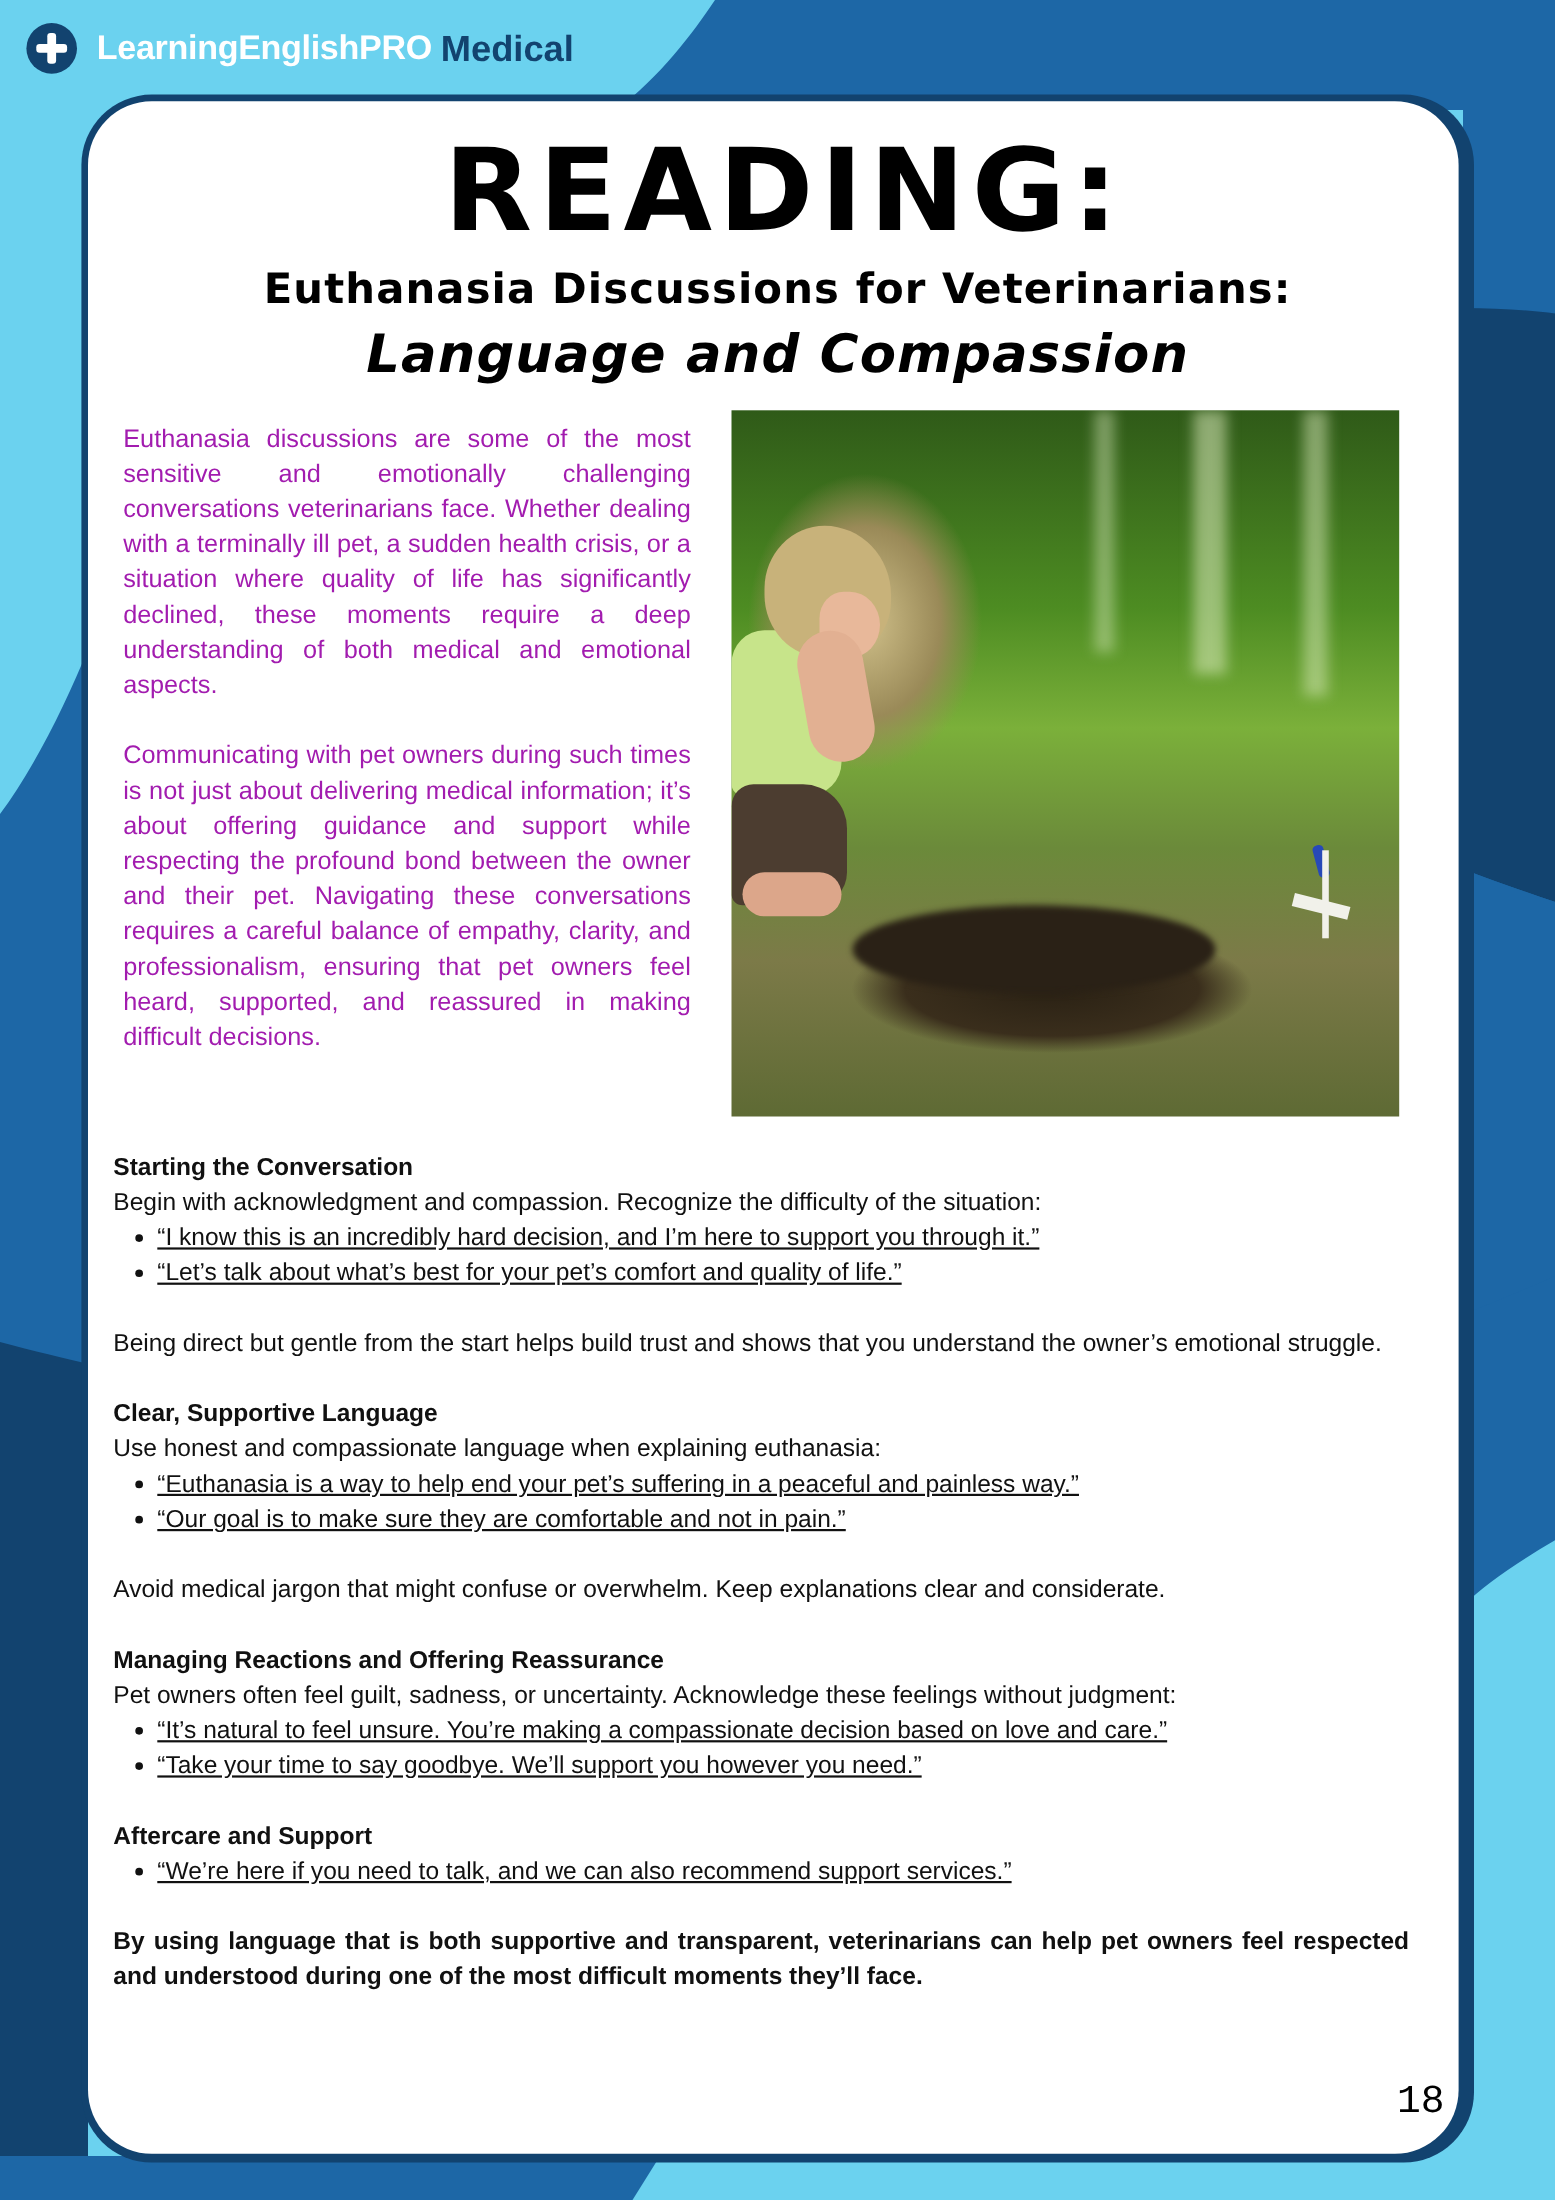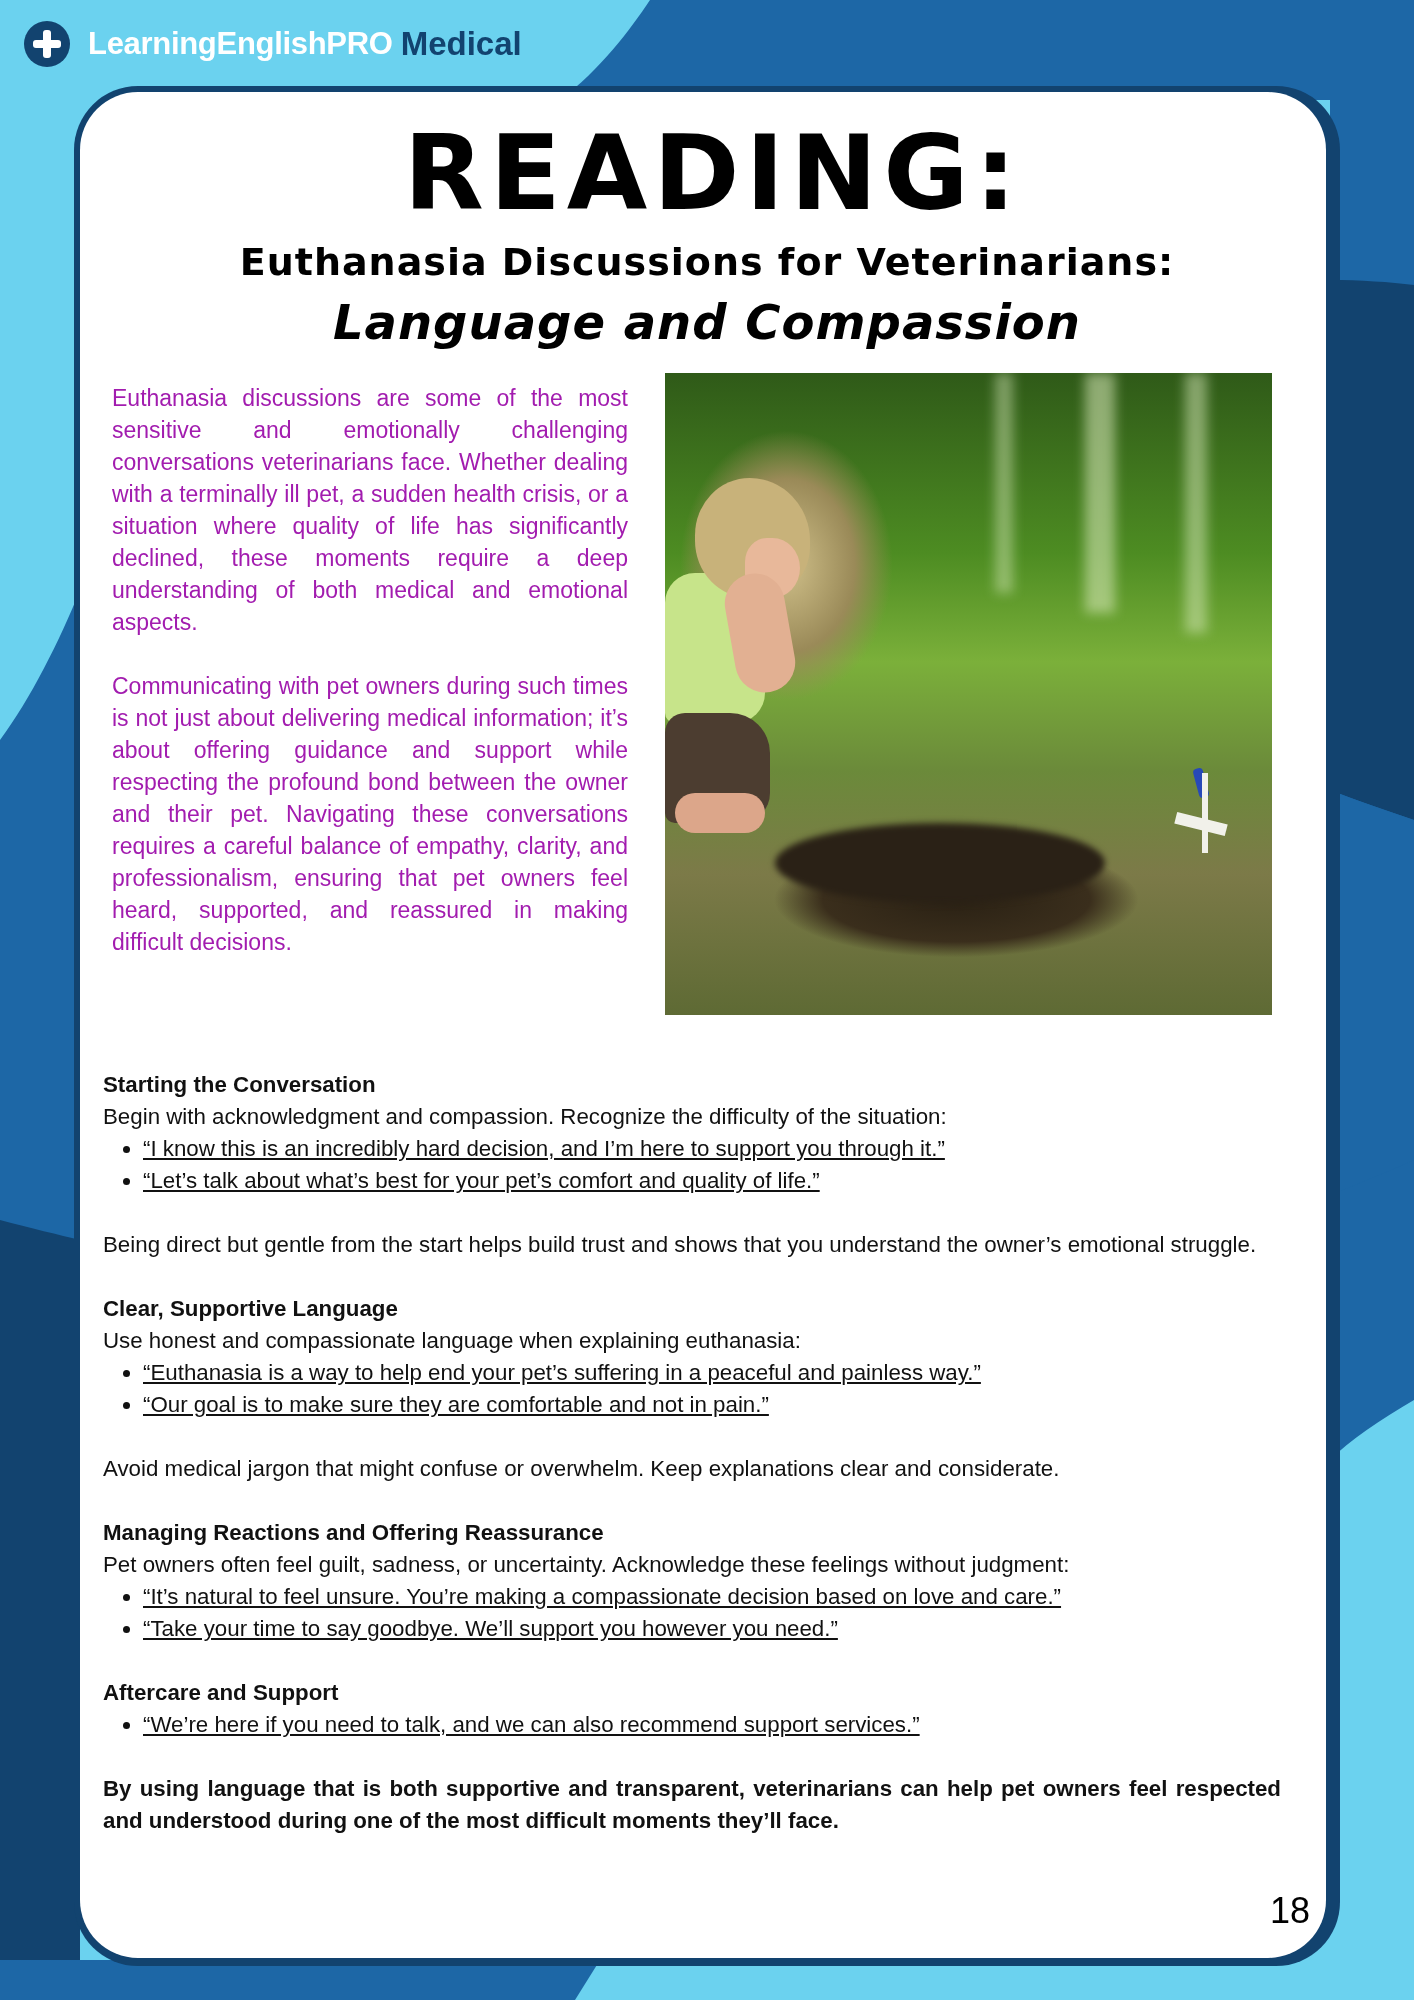--- a/index.html
+++ b/index.html
@@ -70,32 +70,32 @@
   .photo .arm { position:absolute; left:65px; top:200px; width:60px; height:120px; background:#e2b092; border-radius:30px; transform:rotate(-10deg); }
   .photo .shorts { position:absolute; left:0; top:340px; width:105px; height:110px; background:#4c3d30; border-radius:20px 40px 30px 10px; }
   .photo .feet { position:absolute; left:10px; top:420px; width:90px; height:40px; background:#dca68a; border-radius:20px; }
   .photo .hole { position:absolute; left:110px; top:450px; width:330px; height:80px; background:#2a2116; border-radius:50%; filter:blur(3px); }
   .photo .cross-v { position:absolute; left:537px; top:400px; width:6px; height:80px; background:#f1f1ea; }
   .photo .cross-h { position:absolute; left:510px; top:445px; width:52px; height:12px; background:#f1f1ea; transform:rotate(14deg); }
   .photo .flag { position:absolute; left:531px; top:395px; width:10px; height:30px; background:#2749b8; border-radius:4px; transform:rotate(-15deg); }
 
   .body {
     position:absolute; left:103px; top:1045px; width:1178px; z-index:3;
-    font-size:22.3px; line-height:32px; color:#111;margin-top:24px;
+    font-size:22.3px; line-height:32px; color:#111;
   }
   .section-title { font-weight:bold; margin:0; }
   .body p { margin:0; text-align:justify; }
   .body ul { margin:0; padding-left:40px; }
   .body li { margin:0;text-decoration:underline; }
   .gap { height:32px; }
   .conclusion { font-weight:bold; margin:0; }
 
   .page-number {
     position:absolute; left:1270px; top:1890px; z-index:3;
-    font-size:36px; color:#000;
+    font-size:36px; color:#000;font-family:Liberation Mono, monospace;
   }
 </style>
 </head>
 <body>
 
 <svg class="bg" viewBox="0 0 1414 2000" preserveAspectRatio="none">
   <rect x="0" y="0" width="1414" height="2000" fill="#6bd2ef"></rect>
 
   <path d="M650 0 L1414 0 L1414 1400 C1380 1420 1350 1440 1330 1460 L1330 100 L560 100 C600 70 630 30 650 0 Z" fill="#1d67a6"></path>
 

